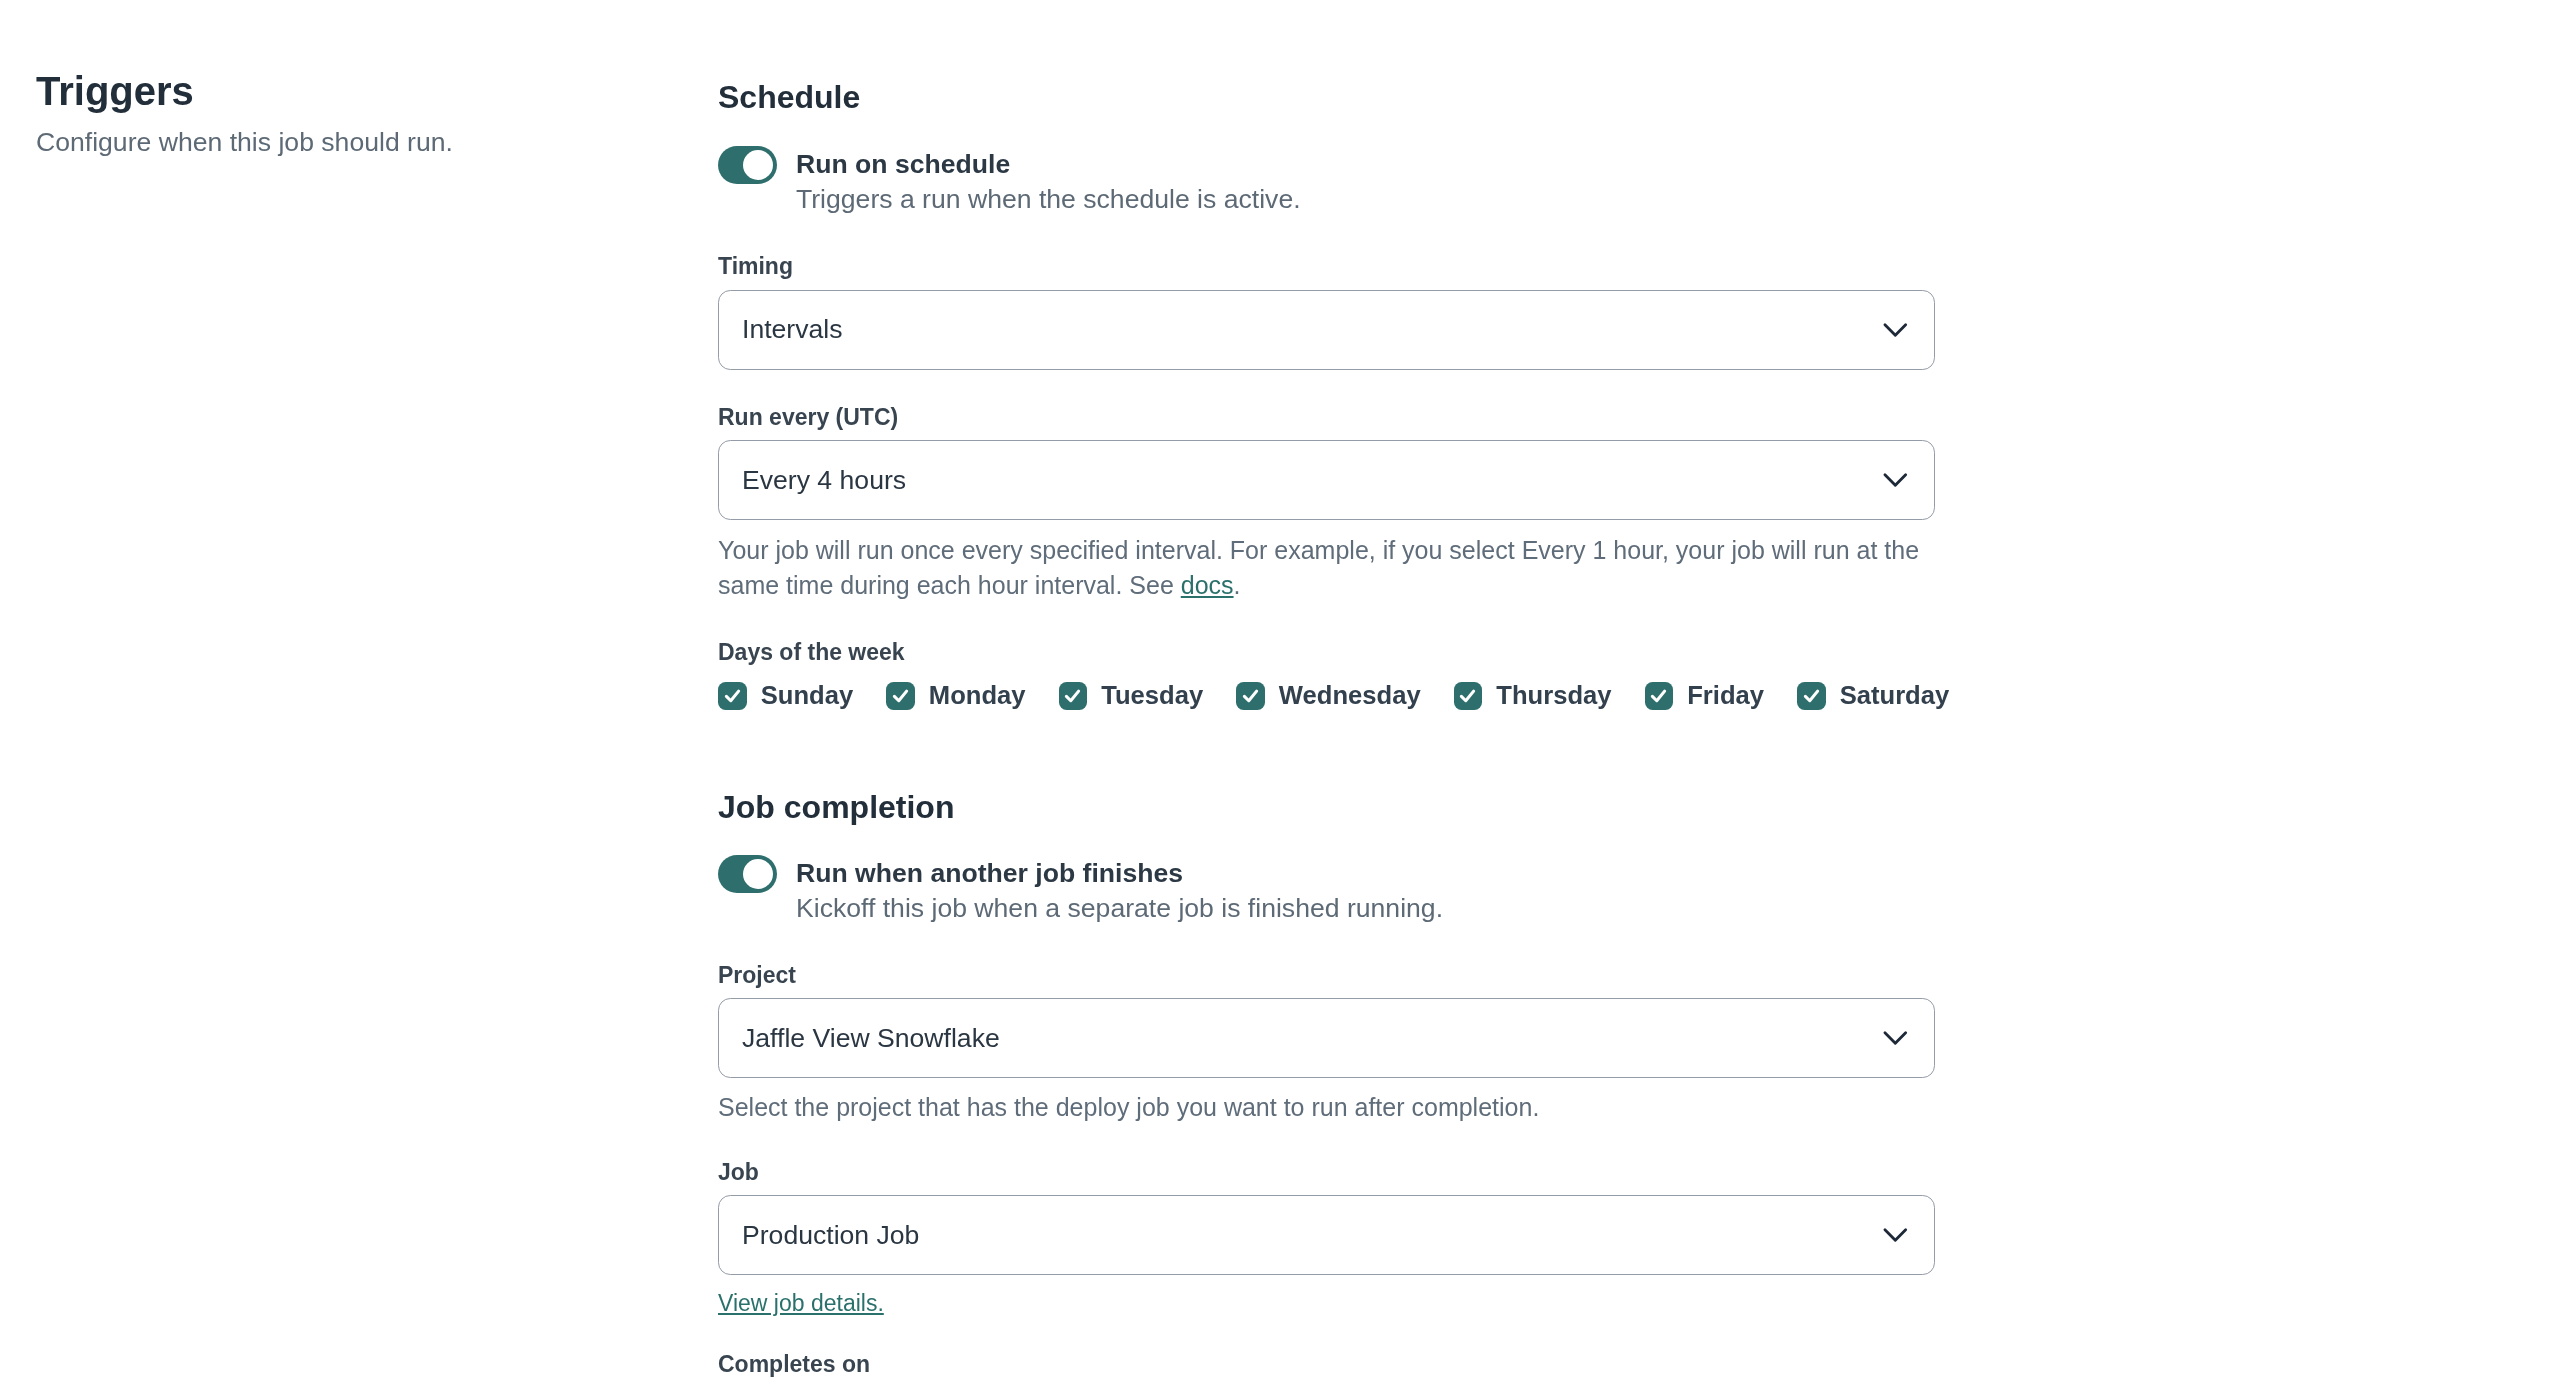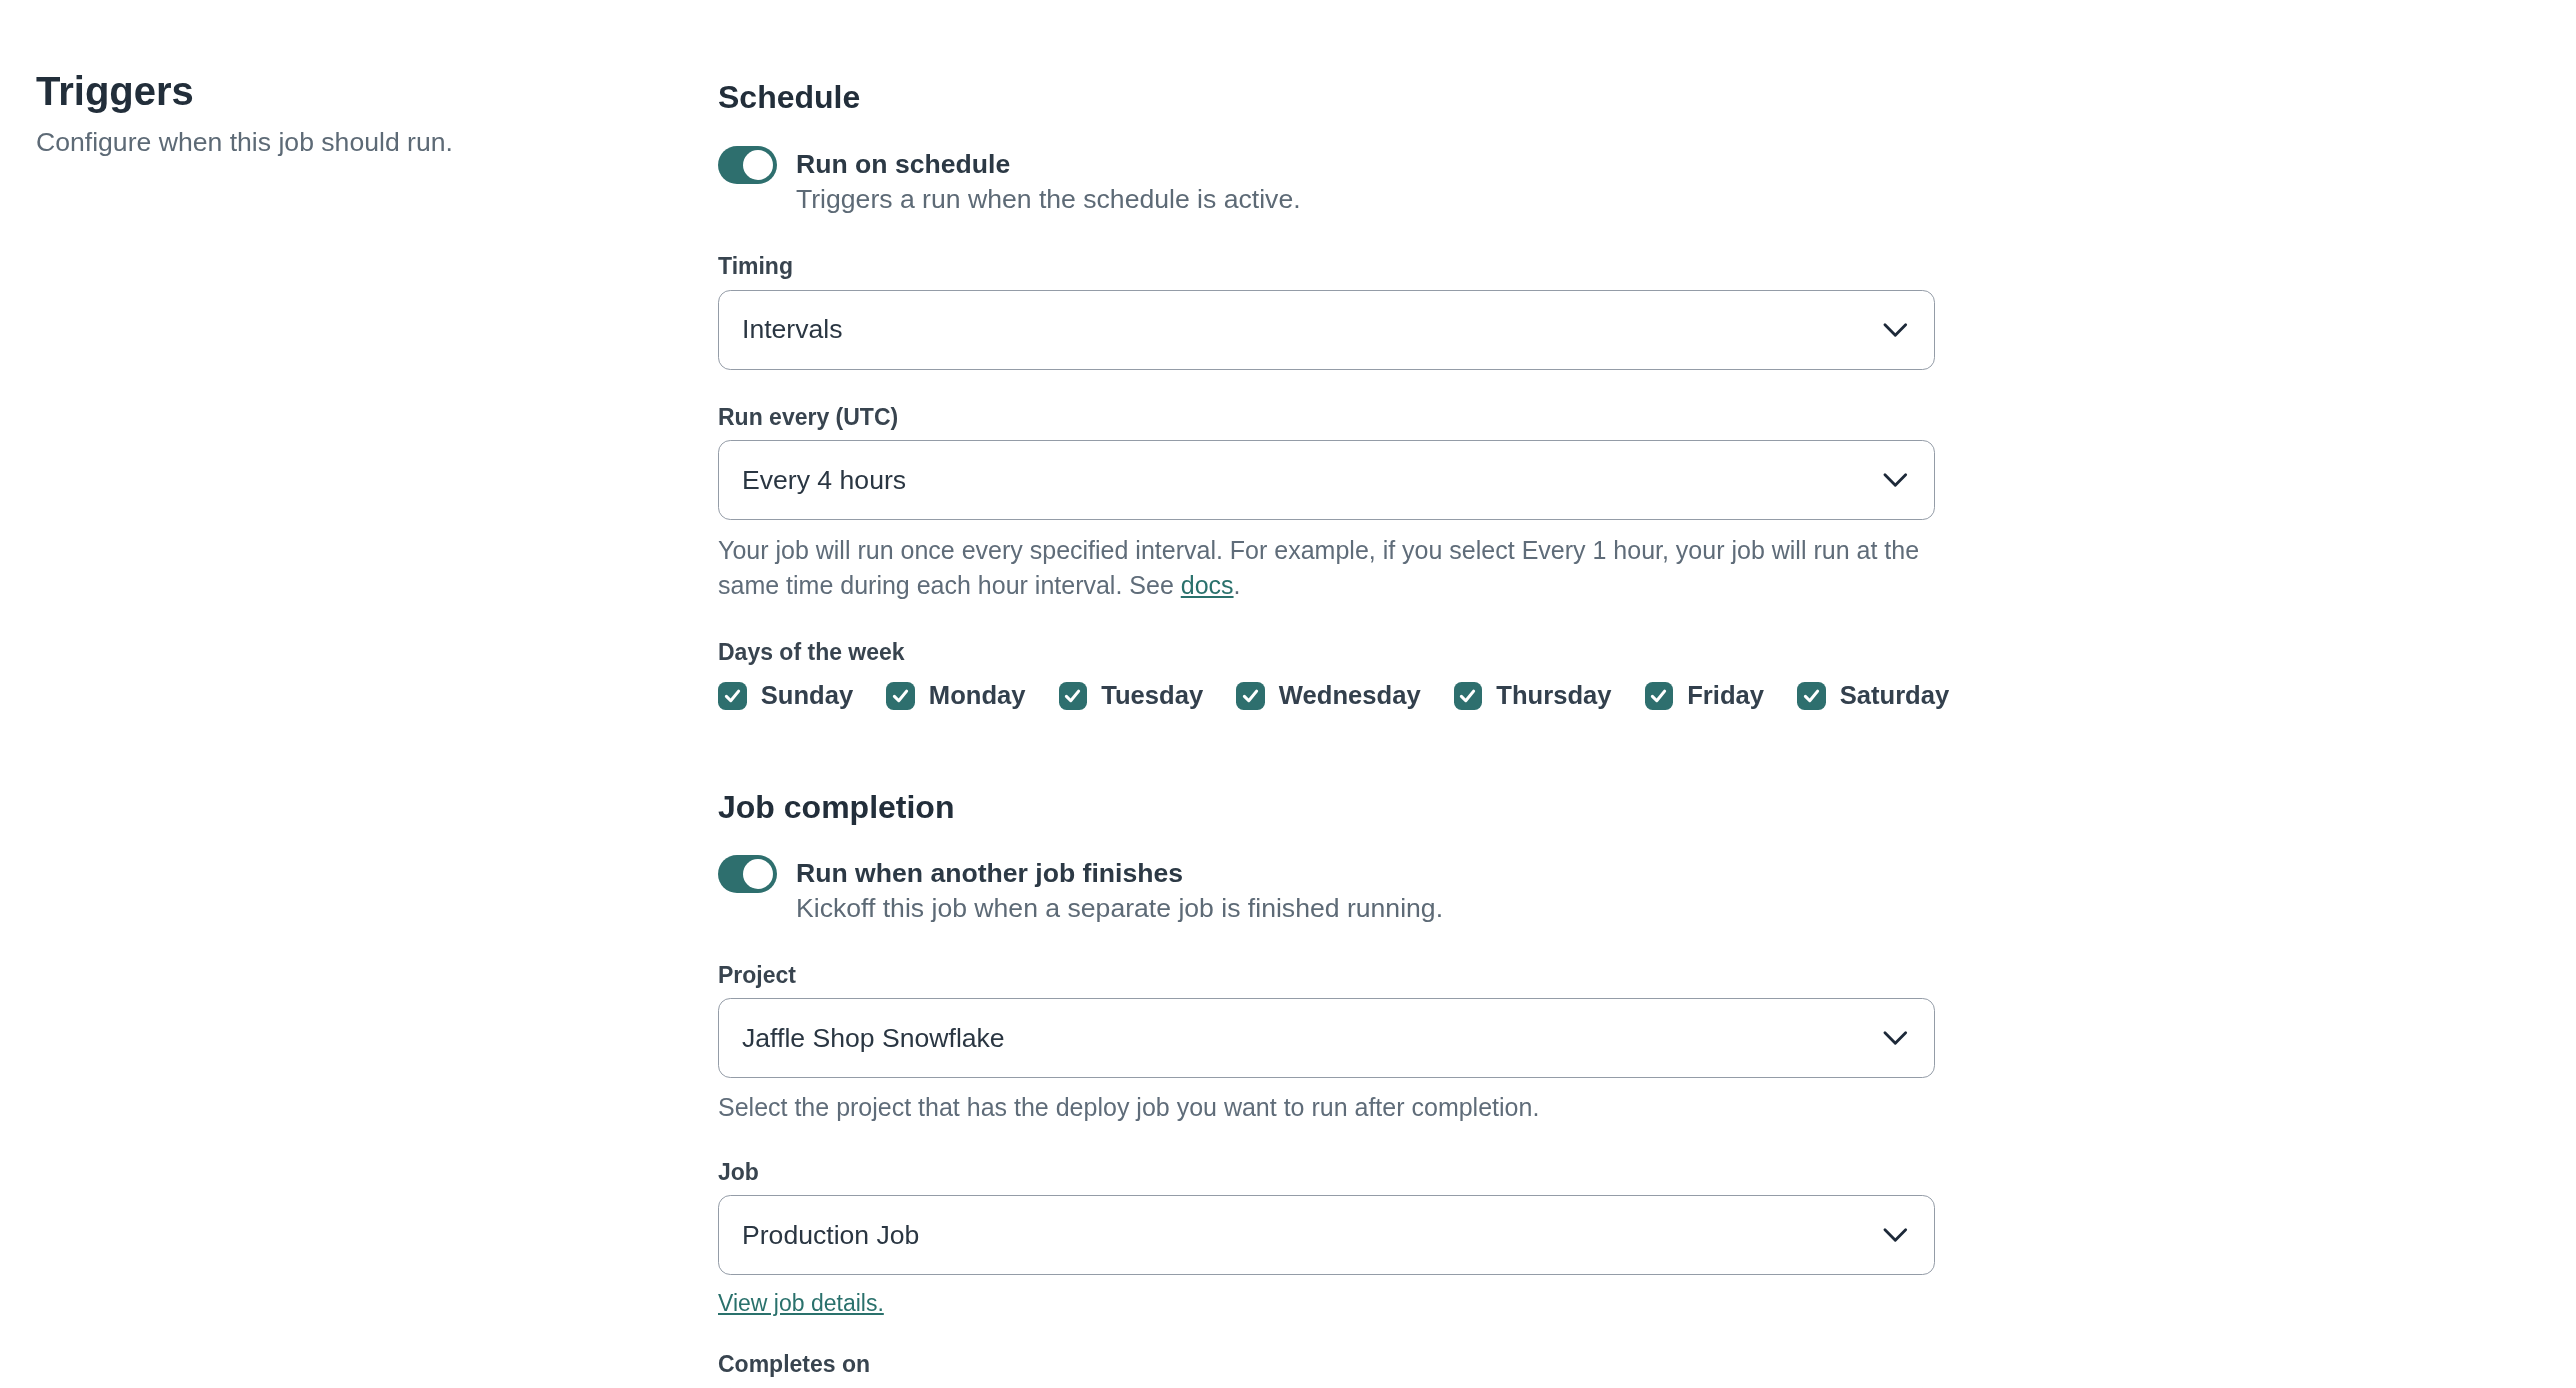--- a/index.html
+++ b/index.html
@@ -165,21 +165,21 @@
         <span class="knob"></span>
       </div>
       <div class="toggle-text">
         <div class="toggle-label">Run when another job finishes</div>
         <div class="toggle-desc">Kickoff this job when a separate job is finished running.</div>
       </div>
     </div>
 
     <label class="field-label">Project</label>
     <div class="select">
-      <span class="value">Jaffle Shop Snowflake</span>
+      <span class="value">Jaffle View Snowflake</span>
       <svg class="chev" width="26.6" height="16" viewBox="0 0 28 17">
         <polyline points="3,3 14,14 25,3" fill="none" stroke="#1d2939" stroke-width="3" stroke-linecap="round" stroke-linejoin="round"></polyline>
       </svg>
     </div>
     <p class="help single">Select the project that has the deploy job you want to run after completion.</p>
 
     <label class="field-label tight">Job</label>
     <div class="select">
       <span class="value">Production Job</span>
       <svg class="chev" width="26.6" height="16" viewBox="0 0 28 17">

